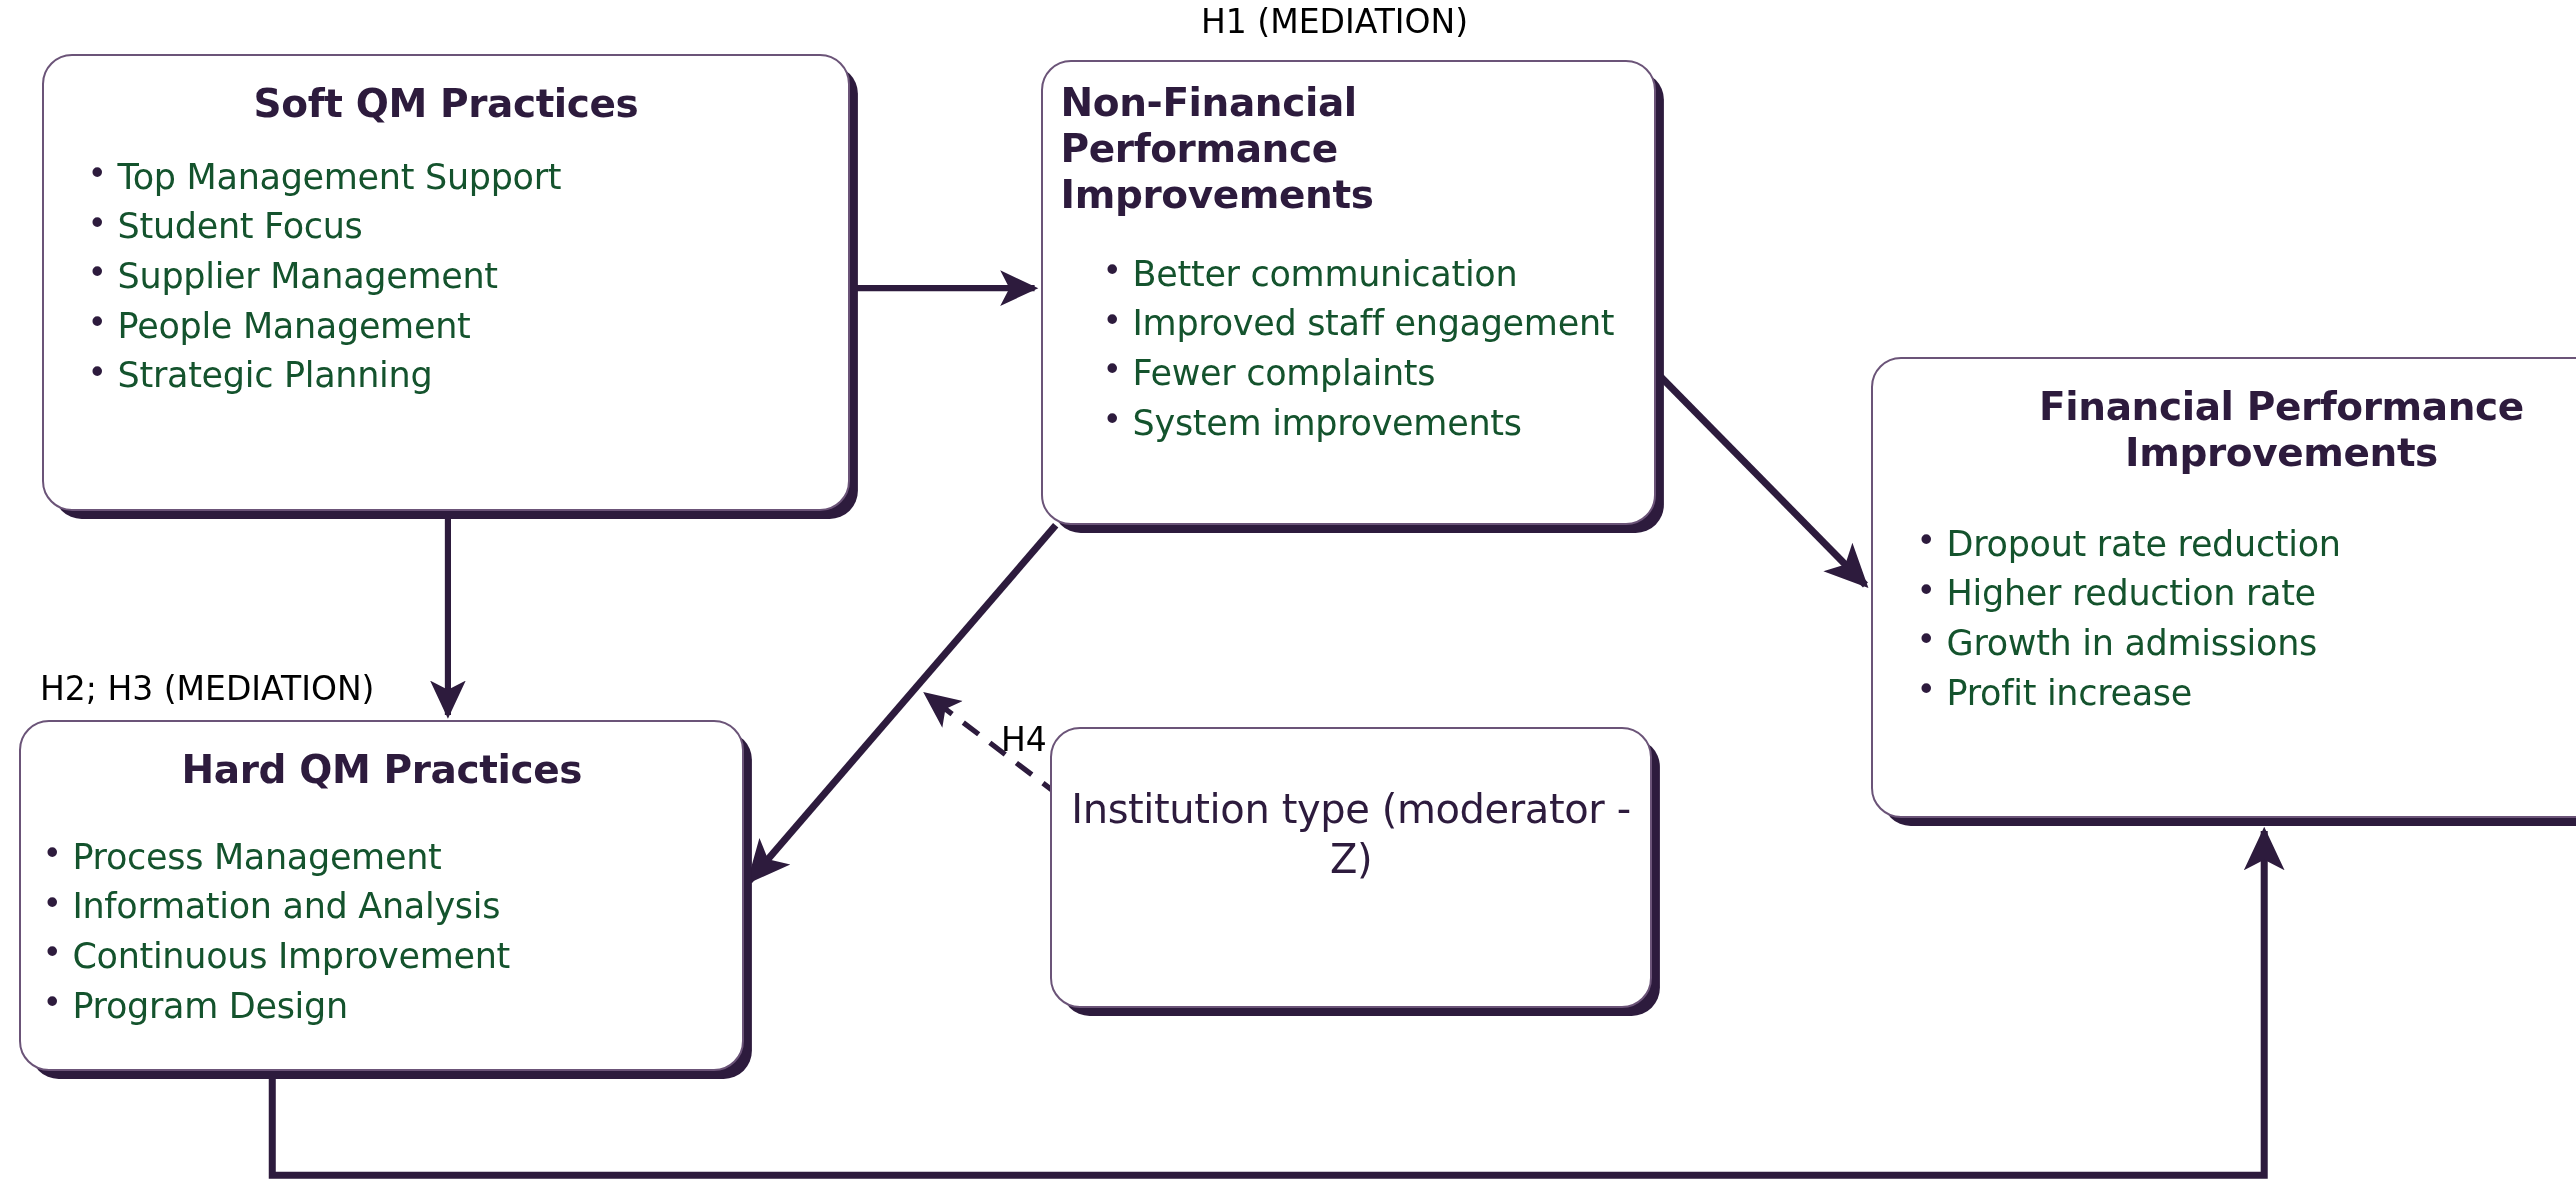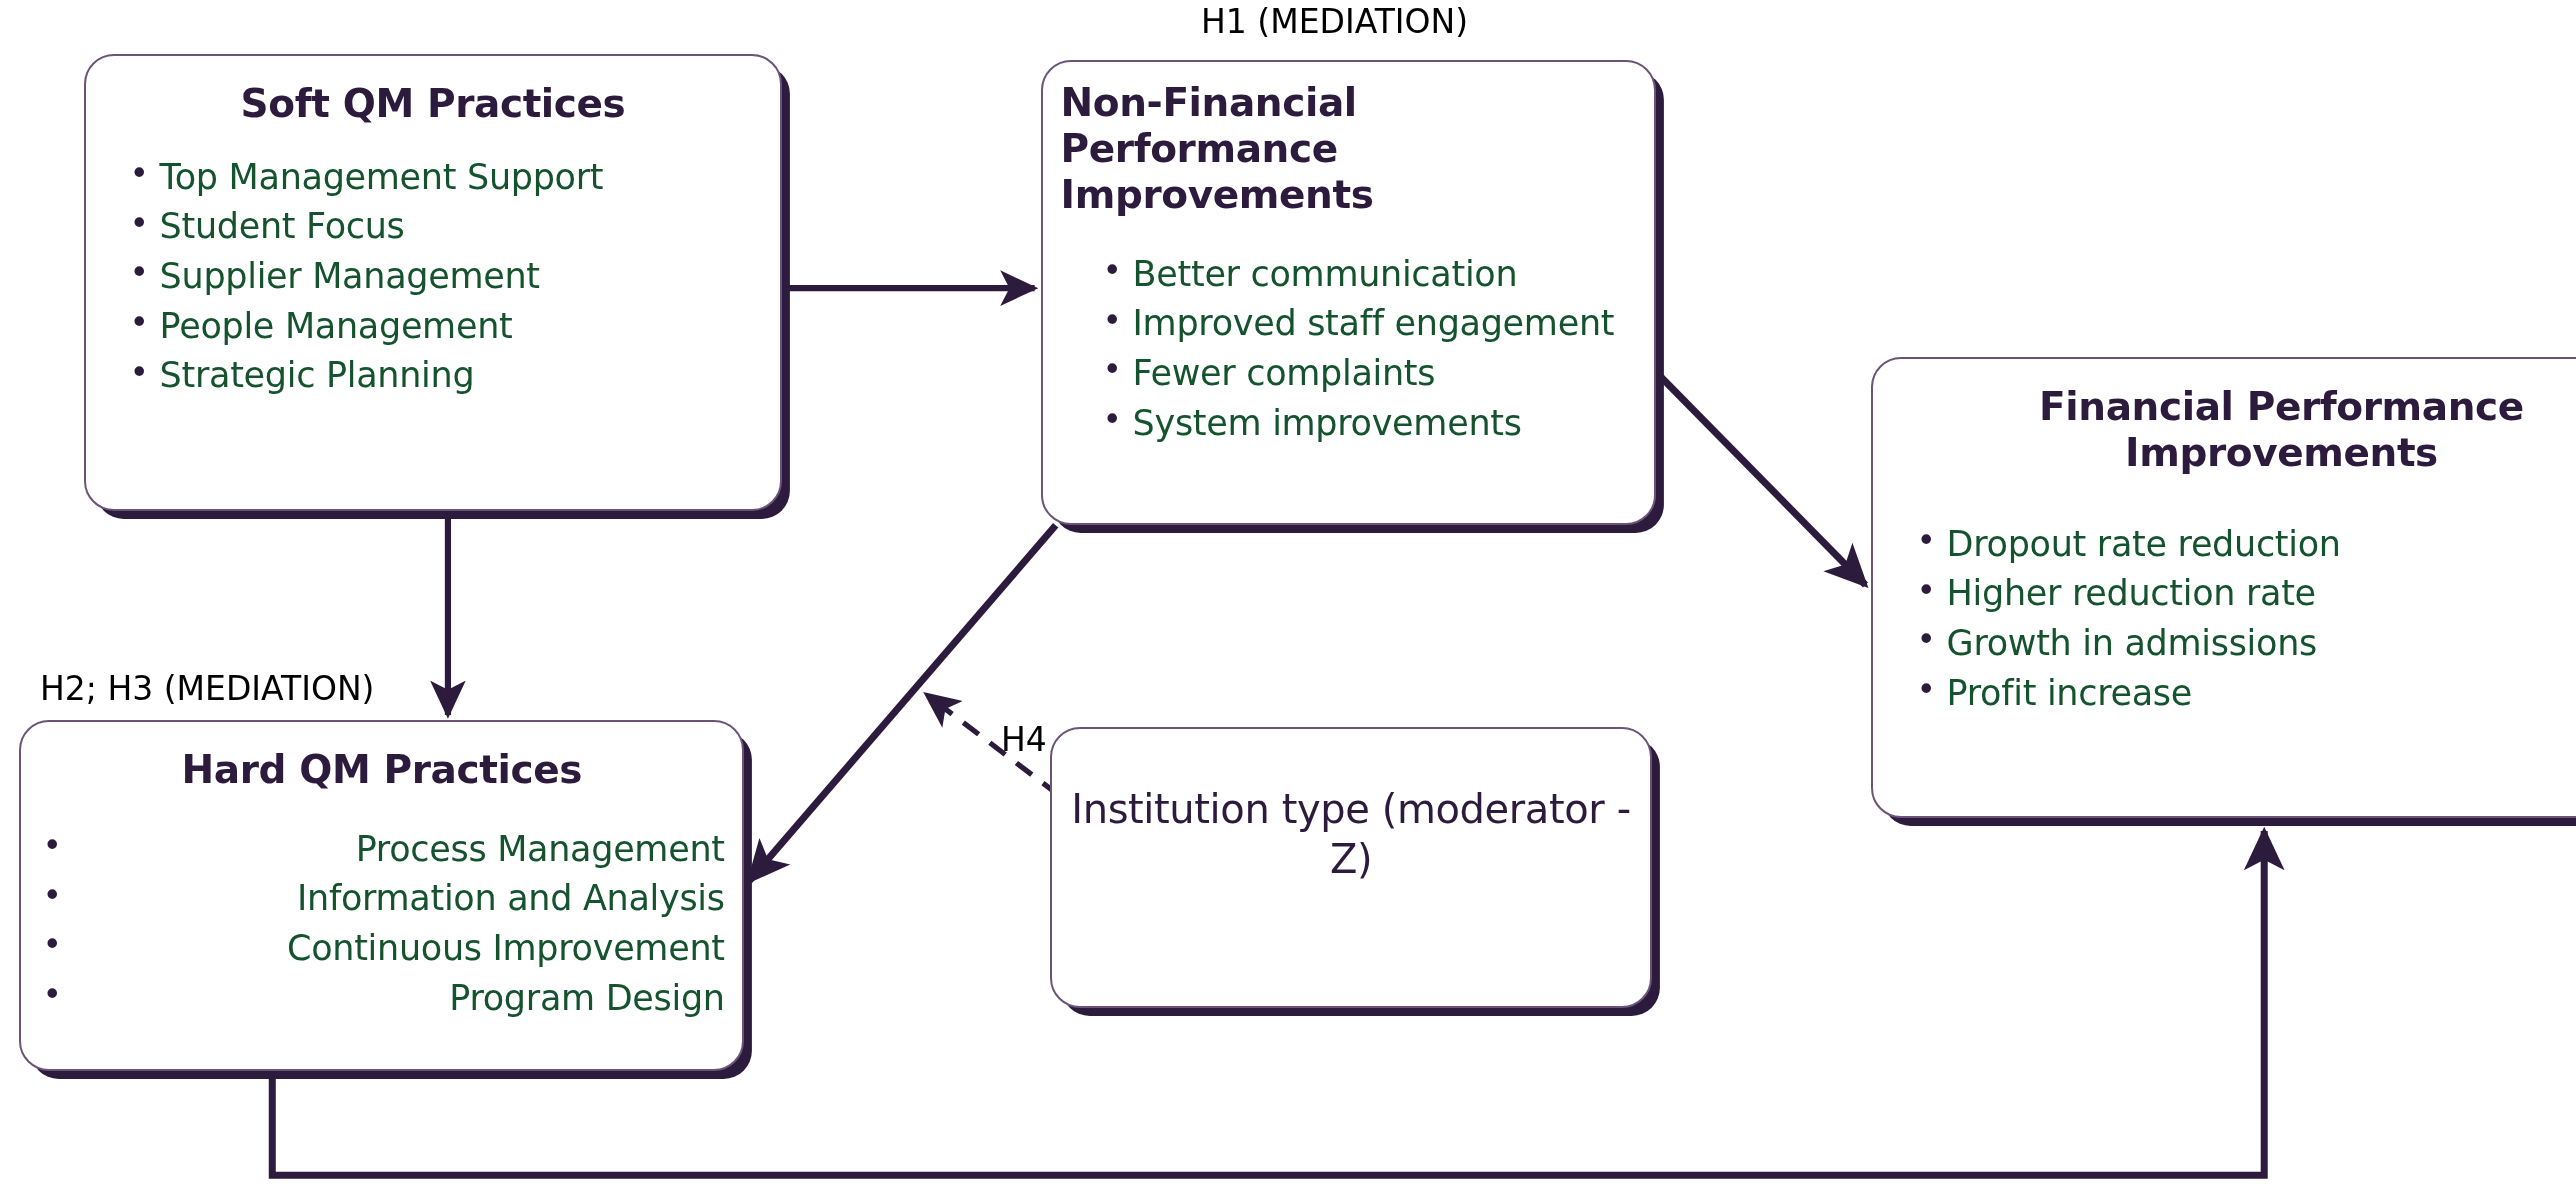--- a/index.html
+++ b/index.html
@@ -68,30 +68,30 @@
   }
   svg.edges {
     position: absolute;
     left: 0;
     top: 0;
     width: 2576px;
     height: 1199px;
     pointer-events: none;
   }
   
-  #node-soft       { left: 42px;   top: 54px;   width: 698px;  height: 457px; margin-left: 42px; }
+  #node-soft       { left: 42px;   top: 54px;   width: 808px;  height: 457px; }
   #node-nonfin     { left: 1041px; top: 60px;   width: 615px;  height: 465px; }
   #node-financial  { left: 1871px; top: 357px;  width: 821px;  height: 461px; }
   #node-hard       { left: 19.3px;   top: 720px;  width: 725px;  height: 351px; }
   #node-institution{ left: 1050px; top: 727px;  width: 602px;  height: 281px; }
 
   #node-nonfin .node-title { text-align: left; margin-top: 5.3px; }
   #node-nonfin .node-list  { margin-top: 32px; padding-left: 42px; }
   #node-financial .node-list { margin-top: 44px; padding-left: 26px; }
-  #node-hard .node-list { margin-top: 32px; padding-left: 3.5px; text-align: right; }
+  #node-hard .node-list { margin-top: 40px; padding-left: 3.5px; }
   #node-institution .node-title.plain { margin-top: 44px; line-height: 1.24; }
 </style>
 </head>
 <body>
 
 <div id="canvas">
 
   <svg class="edges" viewBox="0 0 2933 1365">
     <defs>
       <marker id="arrowhead" markerWidth="7" markerHeight="7" refX="5.6" refY="3.2" orient="auto" markerUnits="strokeWidth">

